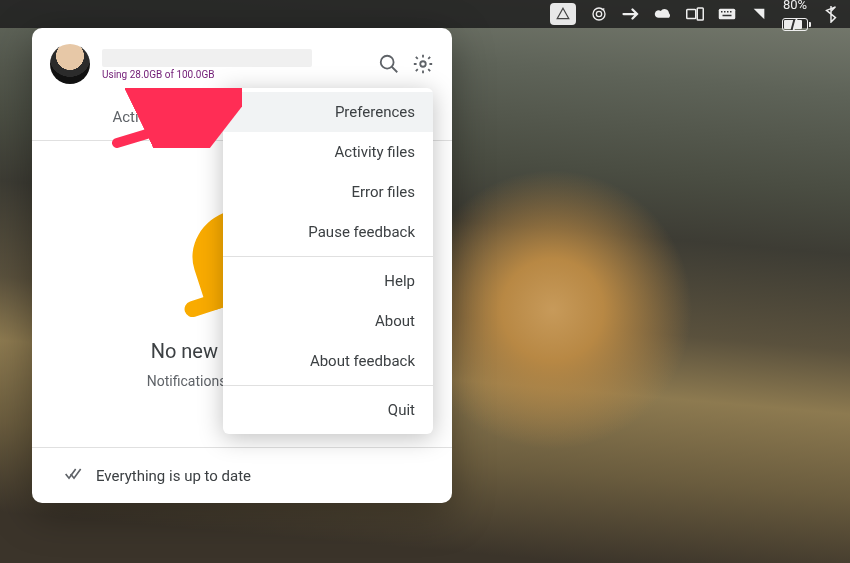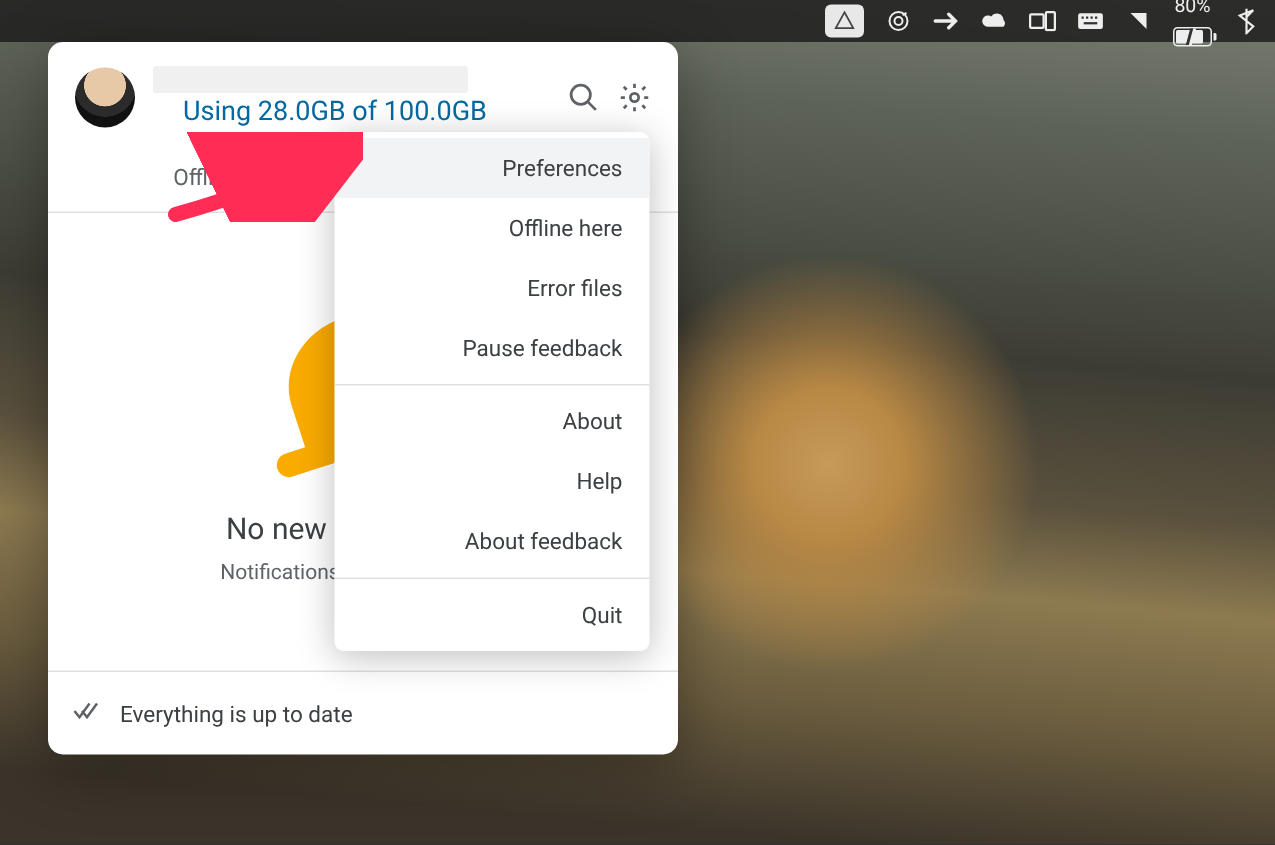--- a/index.html
+++ b/index.html
@@ -49,21 +49,21 @@
   .panel-header {
     display: flex; align-items: center; padding: 16px 18px 12px;
     gap: 12px;
   }
   .avatar {
     width: 40px; height: 40px; border-radius: 50%;
     background: radial-gradient(circle at 50% 30%, #e7c8a7 0 40%, #2b2b2b 41% 60%, #111 61%);
   }
   .user-block { flex: 1; }
   .user-name-mask { width: 210px; height: 18px; background: #f0f0f0; border-radius: 2px; }
-  .storage { color: #0369a1; font-size: 18px; margin-top: 2px; margin-left: 20px; }
+  .storage { color: #701a75; font-size: 10px; margin-top: 2px; }
   .hdr-icon { width: 22px; height: 22px; color:#5f6368; cursor:pointer; }
   .hdr-icon svg { stroke:#5f6368; }
 
   .tabs { display:flex; border-bottom:1px solid #e0e0e0; }
   .tab { flex:1; text-align:center; padding: 12px 0 14px; color:#5f6368; font-size:15px; }
   .tab.active { color:#1a73e8; }
 
   .body { flex:1; display:flex; flex-direction:column; align-items:center; justify-content:center; position:relative; }
   .bell {
     width: 120px; height: 120px;
@@ -74,21 +74,21 @@
     background: #f9ab00; border-radius: 50% 50% 8px 8px;
     transform: rotate(-18deg);
   }
   .bell::after{
     content:""; position:absolute; left:0px; bottom:18px; width:120px; height:16px;
     background:#f9ab00; border-radius: 8px; transform: rotate(-18deg);
   }
   .empty-title { font-size: 20px; color:#3c4043; margin-top: 20px; }
   .empty-sub   { font-size: 14px; color:#5f6368; margin-top: 10px; }
 
-  .footer { border-top:1px solid #e0e0e0; padding: 18px 16px; display:flex; align-items:center; gap:12px; }
+  .footer { border-top:1px solid #e0e0e0; padding: 18px 32px; display:flex; align-items:center; gap:12px; }
   .checks { color:#1e8e3e; }
   .footer-text { font-size: 15px; color:#3c4043; }
 
   
   .menu {
     position: absolute;
     top: 88px; left: 223px;
     width: 210px;
     background: #fff;
     border-radius: 6px;
@@ -184,21 +184,21 @@
     </div>
     <div class="hdr-icon">
       <svg width="22" height="22" viewBox="0 0 24 24" fill="none" stroke-width="2">
           <circle cx="12" cy="12" r="3"></circle>
           <path d="M12 2v3M12 19v3M4.2 4.2l2.1 2.1M17.7 17.7l2.1 2.1M2 12h3M19 12h3M4.2 19.8l2.1-2.1M17.7 6.3l2.1-2.1"></path>
         </svg>
     </div>
   </div>
 
   <div class="tabs">
-    <div class="tab">Offline</div>
+    <div class="tab">Activity</div>
     <div class="tab active">Notifications</div>
   </div>
 
   <div class="body">
     <div class="bell"></div>
     <div class="empty-title">No new notifications</div>
     <div class="empty-sub">Notifications will show up here</div>
   </div>
 
   <div class="footer">
@@ -207,26 +207,26 @@
           <path d="M2 8l4 5L14 2" fill="none" stroke="#5f6368" stroke-width="2"></path>
           <path d="M8 8l4 5L20 2" fill="none" stroke="#5f6368" stroke-width="2"></path>
         </svg>
     </span>
     <span class="footer-text">Everything is up to date</span>
   </div>
 </div>
 
 <div class="menu">
   <div class="menu-item hover">Preferences</div>
-  <div class="menu-item">Offline here</div>
+  <div class="menu-item">Activity files</div>
   <div class="menu-item">Error files</div>
   <div class="menu-item">Pause feedback</div>
   <div class="menu-sep"></div>
+  <div class="menu-item">Help</div>
   <div class="menu-item">About</div>
-  <div class="menu-item">Help</div>
   <div class="menu-item">About feedback</div>
   <div class="menu-sep"></div>
   <div class="menu-item">Quit</div>
 </div>
 
 <svg class="arrow" viewBox="0 0 130 60">
   <defs>
     <marker id="ah" markerWidth="12" markerHeight="12" refX="9" refY="6" orient="auto">
       <path d="M0 0 L12 6 L0 12 Z" fill="#ff2d55"></path>
     </marker>

